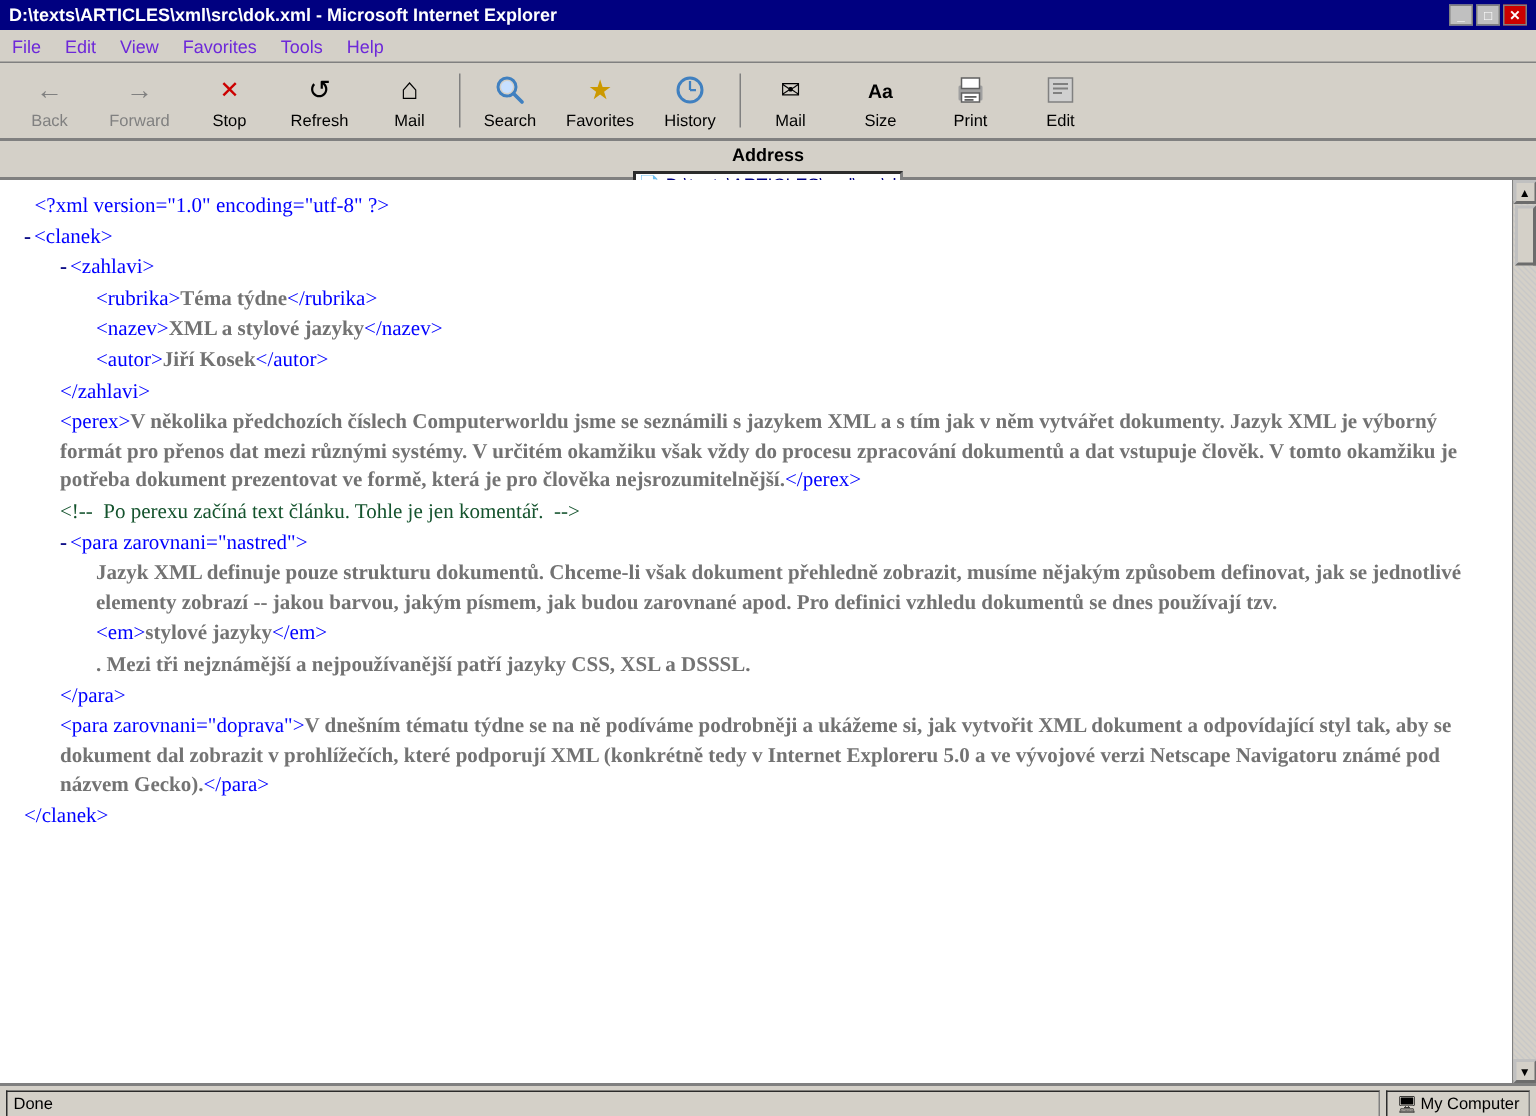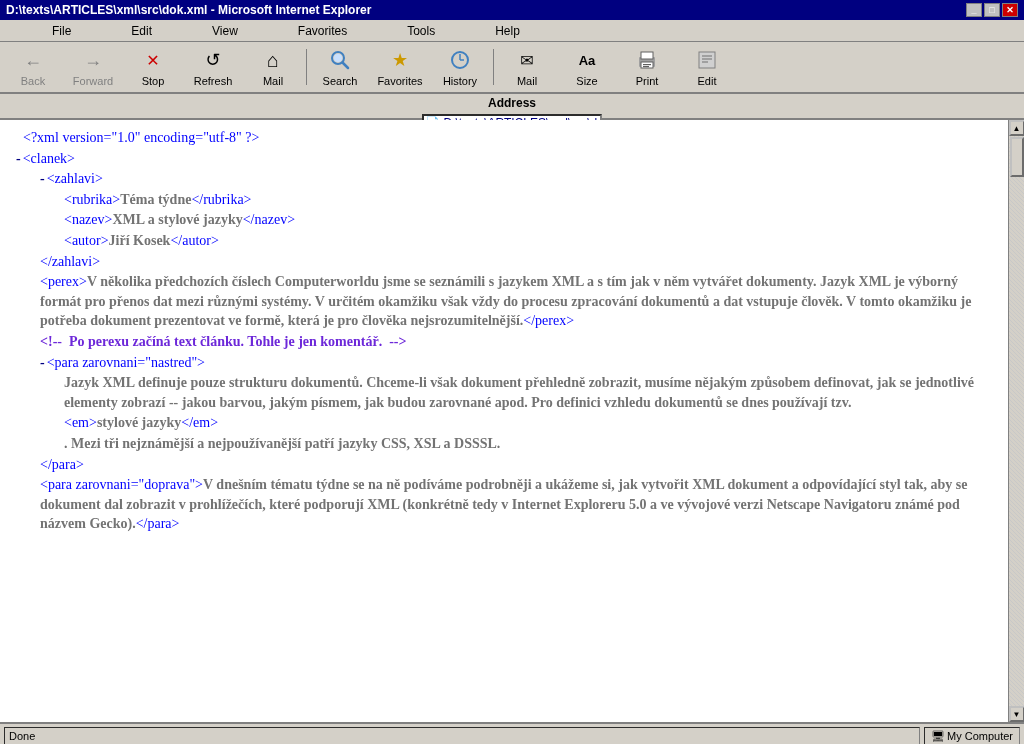--- a/index.html
+++ b/index.html
@@ -38,22 +38,21 @@
       background: #d4d0c8;
       display: flex;
       align-items: center;
       height: 22px;
       border-bottom: 1px solid #808080;
       font-size: 12px;
     }
     .menu-item {
       padding: 2px 8px;
       cursor: pointer;
-      color: #000000;
-      margin-left: 44px;
+      color: #6d28d9;
     }
 
     
     .toolbar {
       background: #d4d0c8;
       display: flex;
       align-items: center;
       height: 52px;
       border-bottom: 2px solid #808080;
       padding: 2px 4px;
@@ -227,21 +226,21 @@
       margin-left: 4px;
       border: 1px inset #808080;
       padding: 0 6px;
       height: 18px;
       font-size: 11px;
     }
 
     
     .xml-line { display: block; white-space: pre-wrap; word-wrap: break-word; }
     .xml-tag { color: #0000ff; }
-    .xml-comment { color: #6d28d9; font-weight: bold; }
+    .xml-comment { color: #14532d; }
     .xml-pi { color: #0000ff; }
     .xml-content-text { color: #737373; font-weight: bold; }
     .xml-indent1 { padding-left: 24px; }
     .xml-indent2 { padding-left: 48px; }
     .collapse-marker { color: #000080; cursor: pointer; margin-right: 2px; font-weight: bold; }
     .line-wrap { display: block; margin-bottom: 1px; }
   </style>
 </head>
 <body>
 
@@ -398,20 +397,21 @@
     <span class="line-wrap xml-line xml-indent2"><span class="xml-content-text">Jazyk XML definuje pouze strukturu dokumentů. Chceme-li však dokument přehledně zobrazit, musíme nějakým způsobem definovat, jak se jednotlivé elementy zobrazí -- jakou barvou, jakým písmem, jak budou zarovnané apod. Pro definici vzhledu dokumentů se dnes používají tzv.</span></span>
 
     <span class="line-wrap xml-line xml-indent2"><span class="xml-tag">&lt;em&gt;</span><span class="xml-content-text">stylové jazyky</span><span class="xml-tag">&lt;/em&gt;</span></span>
 
     <span class="line-wrap xml-line xml-indent2"><span class="xml-content-text">. Mezi tři nejznámější a nejpoužívanější patří jazyky CSS, XSL a DSSSL.</span></span>
 
     <span class="line-wrap xml-line xml-indent1"><span class="xml-tag">&lt;/para&gt;</span></span>
 
     <span class="line-wrap xml-line xml-indent1"><span class="xml-tag">&lt;para zarovnani=<span style="color:#0000ff;">"doprava"</span>&gt;</span><span class="xml-content-text">V dnešním tématu týdne se na ně podíváme podrobněji a ukážeme si, jak vytvořit XML dokument a odpovídající styl tak, aby se dokument dal zobrazit v prohlížečích, které podporují XML (konkrétně tedy v Internet Exploreru 5.0 a ve vývojové verzi Netscape Navigatoru známé pod názvem Gecko).</span><span class="xml-tag">&lt;/para&gt;</span></span>
 
+    <span class="line-wrap xml-line"><span class="xml-tag">&lt;/clanek&gt;</span></span>
 
   </div>
 
   <div class="scrollbar">
     <div class="scroll-btn">▲</div>
     <div class="scroll-track">
       <div class="scroll-thumb"></div>
     </div>
     <div class="scroll-btn">▼</div>
   </div>

